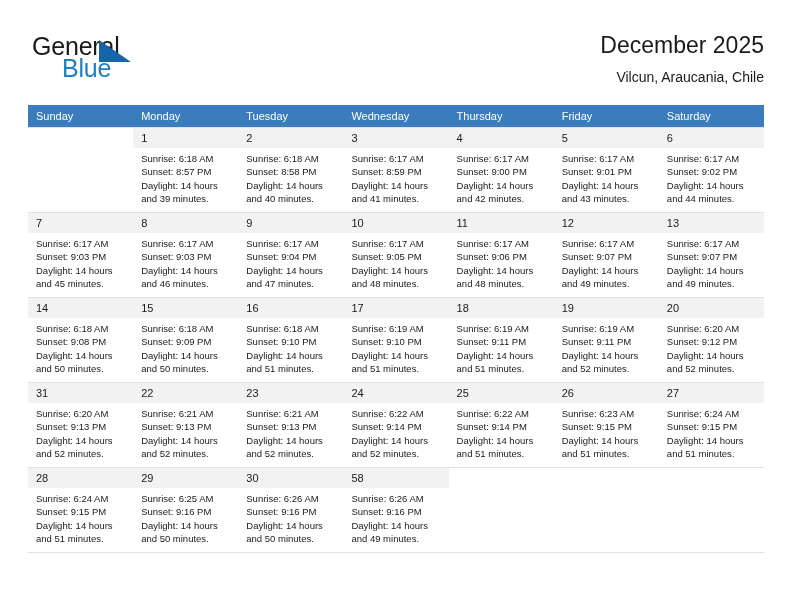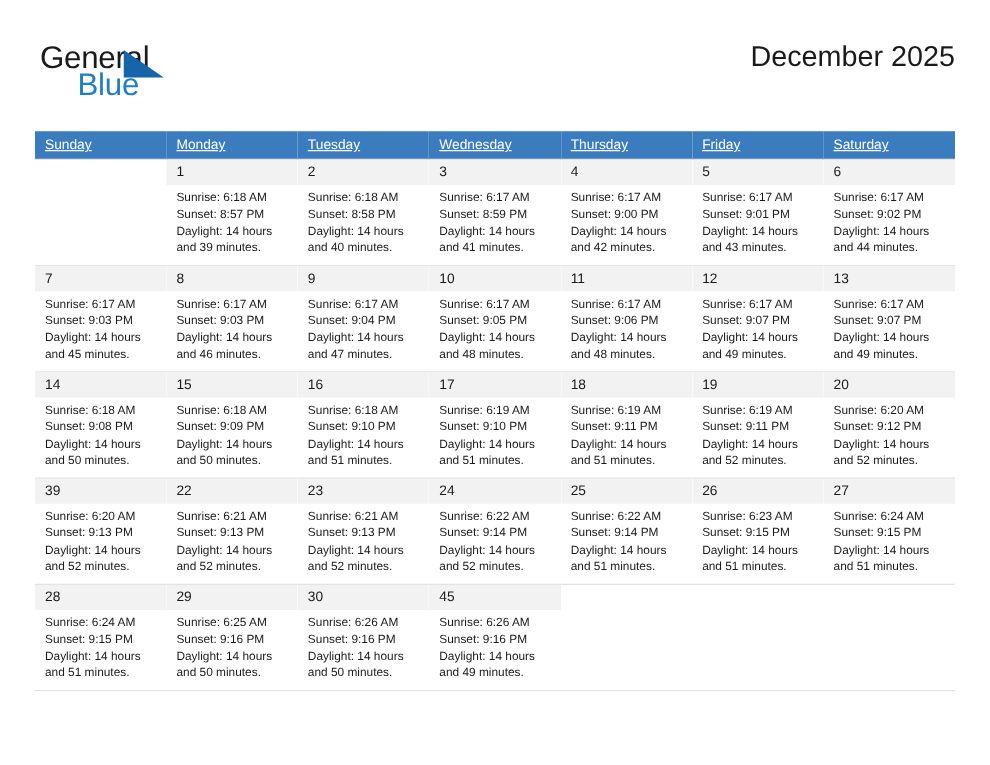--- a/index.html
+++ b/index.html
@@ -94,21 +94,20 @@
   }
   .calendar th {
     background: #3a7cbe;
     color: #ffffff;
     font-size: 11px;
     font-weight: normal;
     text-align: left;
     padding: 5px 0 5px 8px;
     height: 11px;
     border: none;
-    text-decoration: underline;
   }
   .calendar td {
     vertical-align: top;
     border: 1px solid #e3e3e3;
     border-left: none;
     border-right: none;
     padding: 0;
     height: 84px;
     width: 105.14px;
     overflow: hidden;
@@ -142,20 +141,21 @@
   <div class="header">
 
     <div class="logo">
       <span class="logo-general">General</span>
       <span class="logo-triangle"></span>
       <span class="logo-blue">Blue</span>
     </div>
 
     <div class="title-block">
       <div class="cal-title">December 2025</div>
+      <div class="cal-subtitle">Vilcun, Araucania, Chile</div>
     </div>
 
   </div>
 
   <table class="calendar">
     <thead>
       <tr id="weekday-row">
           <th>Sunday</th>
           <th>Monday</th>
           <th>Tuesday</th>
@@ -391,21 +391,21 @@
                 <div>Sunset: 9:12 PM</div>
                 <div>Daylight: 14 hours</div>
                 <div>and 52 minutes.</div>
               </div>
             </div>
           </td>
         </tr>
         <tr>
           <td>
             <div class="cell-inner">
-              <span class="daynum">39</span>
+              <span class="daynum">31</span>
               <div class="detail">
                 <div>Sunrise: 6:20 AM</div>
                 <div>Sunset: 9:13 PM</div>
                 <div>Daylight: 14 hours</div>
                 <div>and 52 minutes.</div>
               </div>
             </div>
           </td>
           <td>
             <div class="cell-inner">
@@ -503,21 +503,21 @@
               <div class="detail">
                 <div>Sunrise: 6:26 AM</div>
                 <div>Sunset: 9:16 PM</div>
                 <div>Daylight: 14 hours</div>
                 <div>and 50 minutes.</div>
               </div>
             </div>
           </td>
           <td>
             <div class="cell-inner">
-              <span class="daynum">45</span>
+              <span class="daynum">58</span>
               <div class="detail">
                 <div>Sunrise: 6:26 AM</div>
                 <div>Sunset: 9:16 PM</div>
                 <div>Daylight: 14 hours</div>
                 <div>and 49 minutes.</div>
               </div>
             </div>
           </td>
           <td class="blank">
             <div class="cell-inner"></div>

